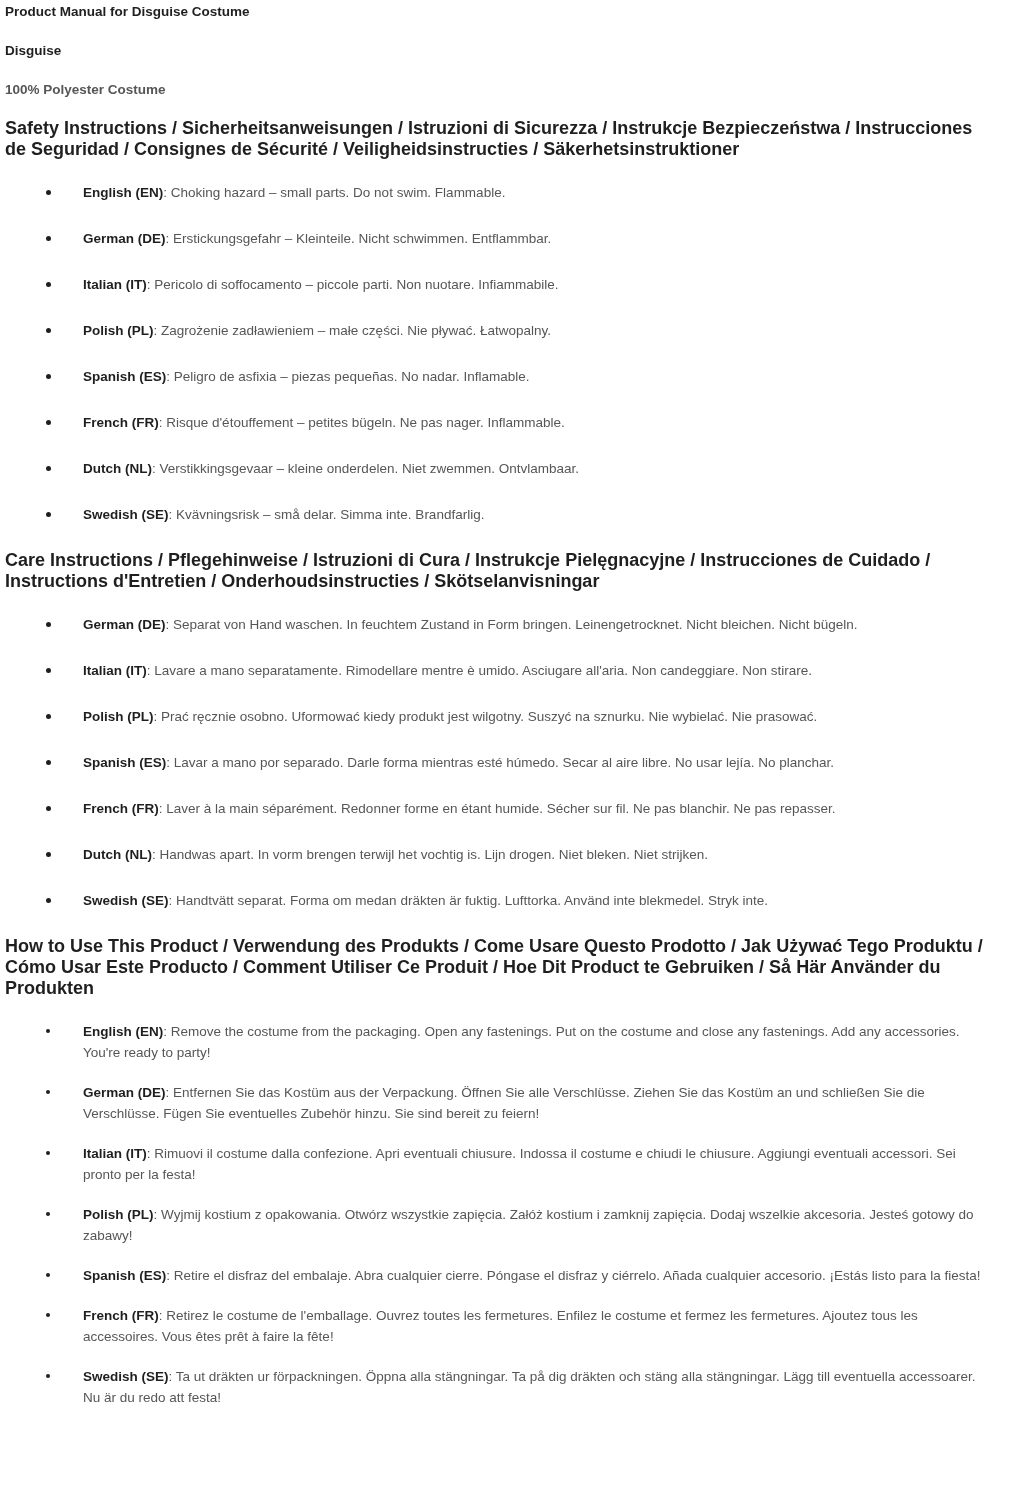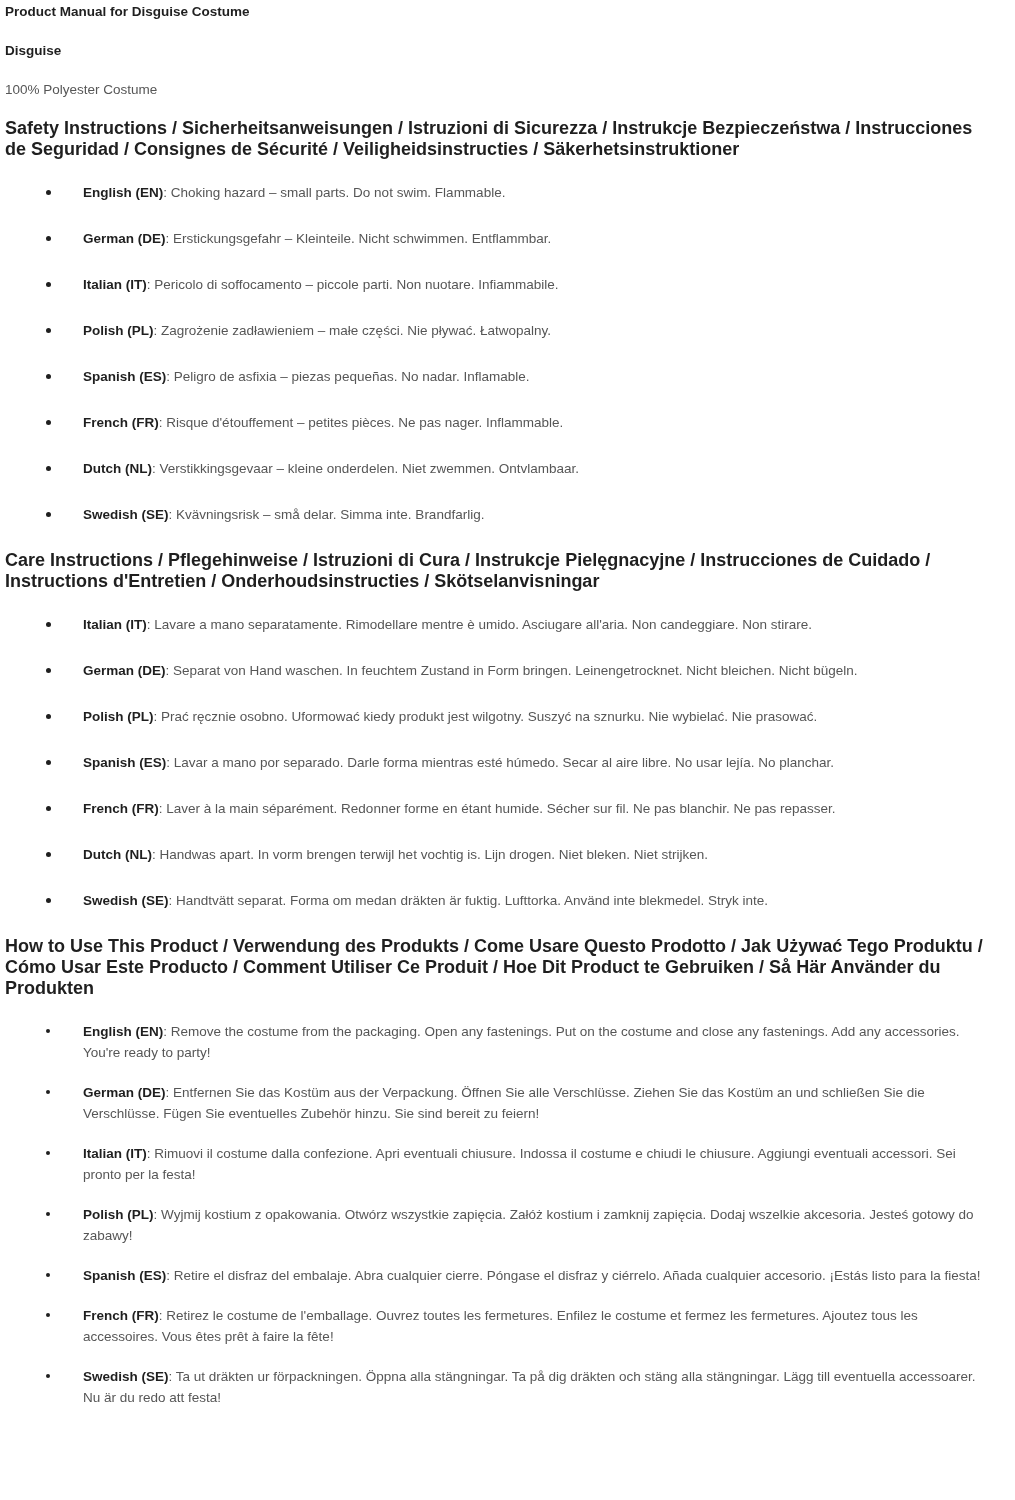--- a/index.html
+++ b/index.html
@@ -21,20 +21,21 @@
   }
   .title, .brand {
     font-weight: bold;
     color: #1f1f1f;
     font-size: 13.5px;
     margin: 0 0 18px 0;
   }
   .material {
     color: #565656;
     margin: 0 0 18px 0;
+    font-weight: bold;
   }
   .section-heading {
     font-weight: bold;
     color: #1f1f1f;
     font-size: 18px;
     line-height: 21px;
     margin: 0 0 22px 0;
   }
   ul.item-list {
     list-style: none;
@@ -80,28 +81,28 @@
   <p class="brand">Disguise</p>
   <p class="material">100% Polyester Costume</p>
   <div id="sections">
       <h2 class="section-heading">Safety Instructions / Sicherheitsanweisungen / Istruzioni di Sicurezza / Instrukcje Bezpieczeństwa / Instrucciones de Seguridad / Consignes de Sécurité / Veiligheidsinstructies / Säkerhetsinstruktioner</h2>
       <ul class="item-list">
         <li><span class="dot"></span><span class="lang-label">English (EN)</span><span class="sep">: </span><span class="item-text">Choking hazard – small parts. Do not swim. Flammable.</span></li>
         <li><span class="dot"></span><span class="lang-label">German (DE)</span><span class="sep">: </span><span class="item-text">Erstickungsgefahr – Kleinteile. Nicht schwimmen. Entflammbar.</span></li>
         <li><span class="dot"></span><span class="lang-label">Italian (IT)</span><span class="sep">: </span><span class="item-text">Pericolo di soffocamento – piccole parti. Non nuotare. Infiammabile.</span></li>
         <li><span class="dot"></span><span class="lang-label">Polish (PL)</span><span class="sep">: </span><span class="item-text">Zagrożenie zadławieniem – małe części. Nie pływać. Łatwopalny.</span></li>
         <li><span class="dot"></span><span class="lang-label">Spanish (ES)</span><span class="sep">: </span><span class="item-text">Peligro de asfixia – piezas pequeñas. No nadar. Inflamable.</span></li>
-        <li><span class="dot"></span><span class="lang-label">French (FR)</span><span class="sep">: </span><span class="item-text">Risque d'étouffement – petites pièces. Ne pas nager. Inflammable.</span></li>
+        <li><span class="dot"></span><span class="lang-label">French (FR)</span><span class="sep">: </span><span class="item-text">Risque d'étouffement – petites bügeln. Ne pas nager. Inflammable.</span></li>
         <li><span class="dot"></span><span class="lang-label">Dutch (NL)</span><span class="sep">: </span><span class="item-text">Verstikkingsgevaar – kleine onderdelen. Niet zwemmen. Ontvlambaar.</span></li>
         <li><span class="dot"></span><span class="lang-label">Swedish (SE)</span><span class="sep">: </span><span class="item-text">Kvävningsrisk – små delar. Simma inte. Brandfarlig.</span></li>
       </ul>
       <h2 class="section-heading">Care Instructions / Pflegehinweise / Istruzioni di Cura / Instrukcje Pielęgnacyjne / Instrucciones de Cuidado / Instructions d'Entretien / Onderhoudsinstructies / Skötselanvisningar</h2>
       <ul class="item-list">
+        <li><span class="dot"></span><span class="lang-label">German (DE)</span><span class="sep">: </span><span class="item-text">Separat von Hand waschen. In feuchtem Zustand in Form bringen. Leinengetrocknet. Nicht bleichen. Nicht bügeln.</span></li>
         <li><span class="dot"></span><span class="lang-label">Italian (IT)</span><span class="sep">: </span><span class="item-text">Lavare a mano separatamente. Rimodellare mentre è umido. Asciugare all'aria. Non candeggiare. Non stirare.</span></li>
-        <li><span class="dot"></span><span class="lang-label">German (DE)</span><span class="sep">: </span><span class="item-text">Separat von Hand waschen. In feuchtem Zustand in Form bringen. Leinengetrocknet. Nicht bleichen. Nicht bügeln.</span></li>
         <li><span class="dot"></span><span class="lang-label">Polish (PL)</span><span class="sep">: </span><span class="item-text">Prać ręcznie osobno. Uformować kiedy produkt jest wilgotny. Suszyć na sznurku. Nie wybielać. Nie prasować.</span></li>
         <li><span class="dot"></span><span class="lang-label">Spanish (ES)</span><span class="sep">: </span><span class="item-text">Lavar a mano por separado. Darle forma mientras esté húmedo. Secar al aire libre. No usar lejía. No planchar.</span></li>
         <li><span class="dot"></span><span class="lang-label">French (FR)</span><span class="sep">: </span><span class="item-text">Laver à la main séparément. Redonner forme en étant humide. Sécher sur fil. Ne pas blanchir. Ne pas repasser.</span></li>
         <li><span class="dot"></span><span class="lang-label">Dutch (NL)</span><span class="sep">: </span><span class="item-text">Handwas apart. In vorm brengen terwijl het vochtig is. Lijn drogen. Niet bleken. Niet strijken.</span></li>
         <li><span class="dot"></span><span class="lang-label">Swedish (SE)</span><span class="sep">: </span><span class="item-text">Handtvätt separat. Forma om medan dräkten är fuktig. Lufttorka. Använd inte blekmedel. Stryk inte.</span></li>
       </ul>
       <h2 class="section-heading">How to Use This Product / Verwendung des Produkts / Come Usare Questo Prodotto / Jak Używać Tego Produktu / Cómo Usar Este Producto / Comment Utiliser Ce Produit / Hoe Dit Product te Gebruiken / Så Här Använder du Produkten</h2>
       <ul class="item-list tight">
         <li><span class="dot"></span><span class="lang-label">English (EN)</span><span class="sep">: </span><span class="item-text">Remove the costume from the packaging. Open any fastenings. Put on the costume and close any fastenings. Add any accessories. You're ready to party!</span></li>
         <li><span class="dot"></span><span class="lang-label">German (DE)</span><span class="sep">: </span><span class="item-text">Entfernen Sie das Kostüm aus der Verpackung. Öffnen Sie alle Verschlüsse. Ziehen Sie das Kostüm an und schließen Sie die Verschlüsse. Fügen Sie eventuelles Zubehör hinzu. Sie sind bereit zu feiern!</span></li>

